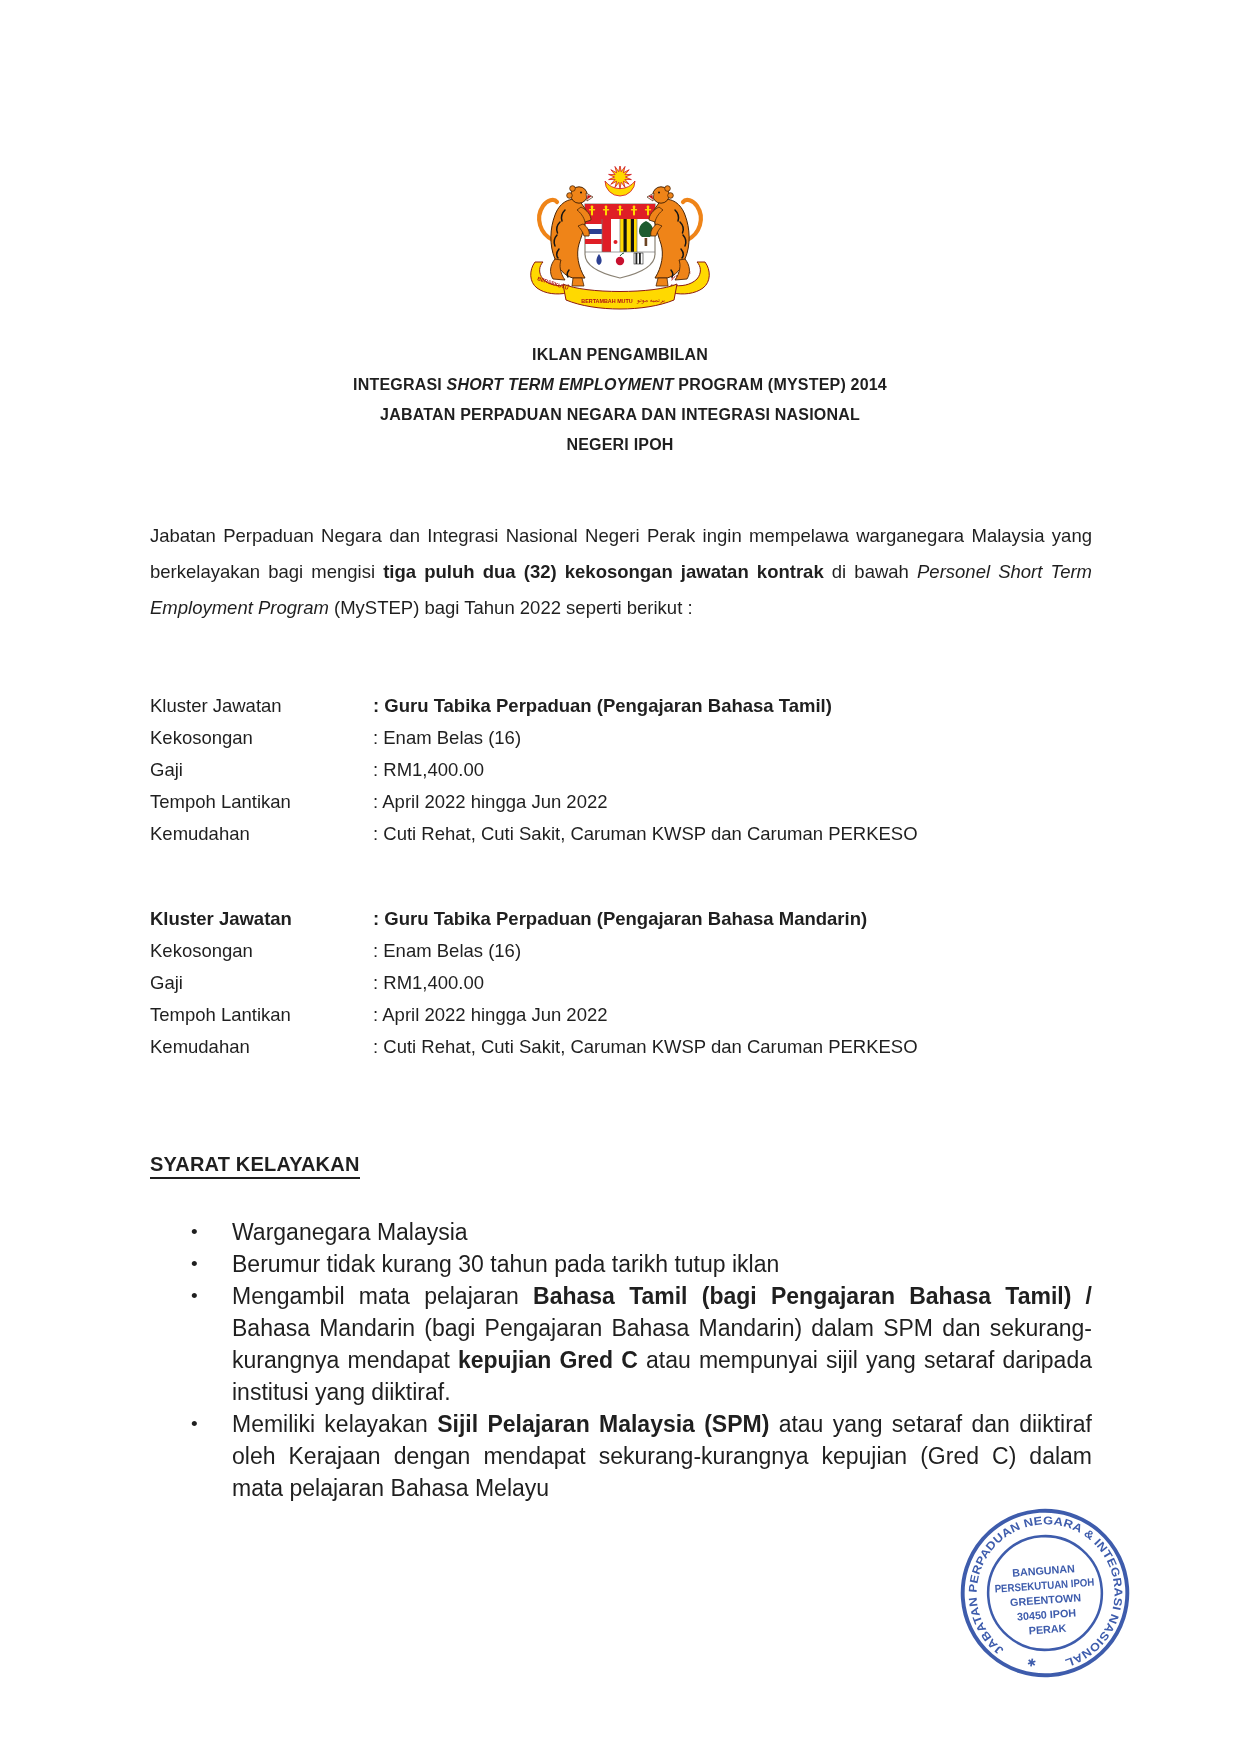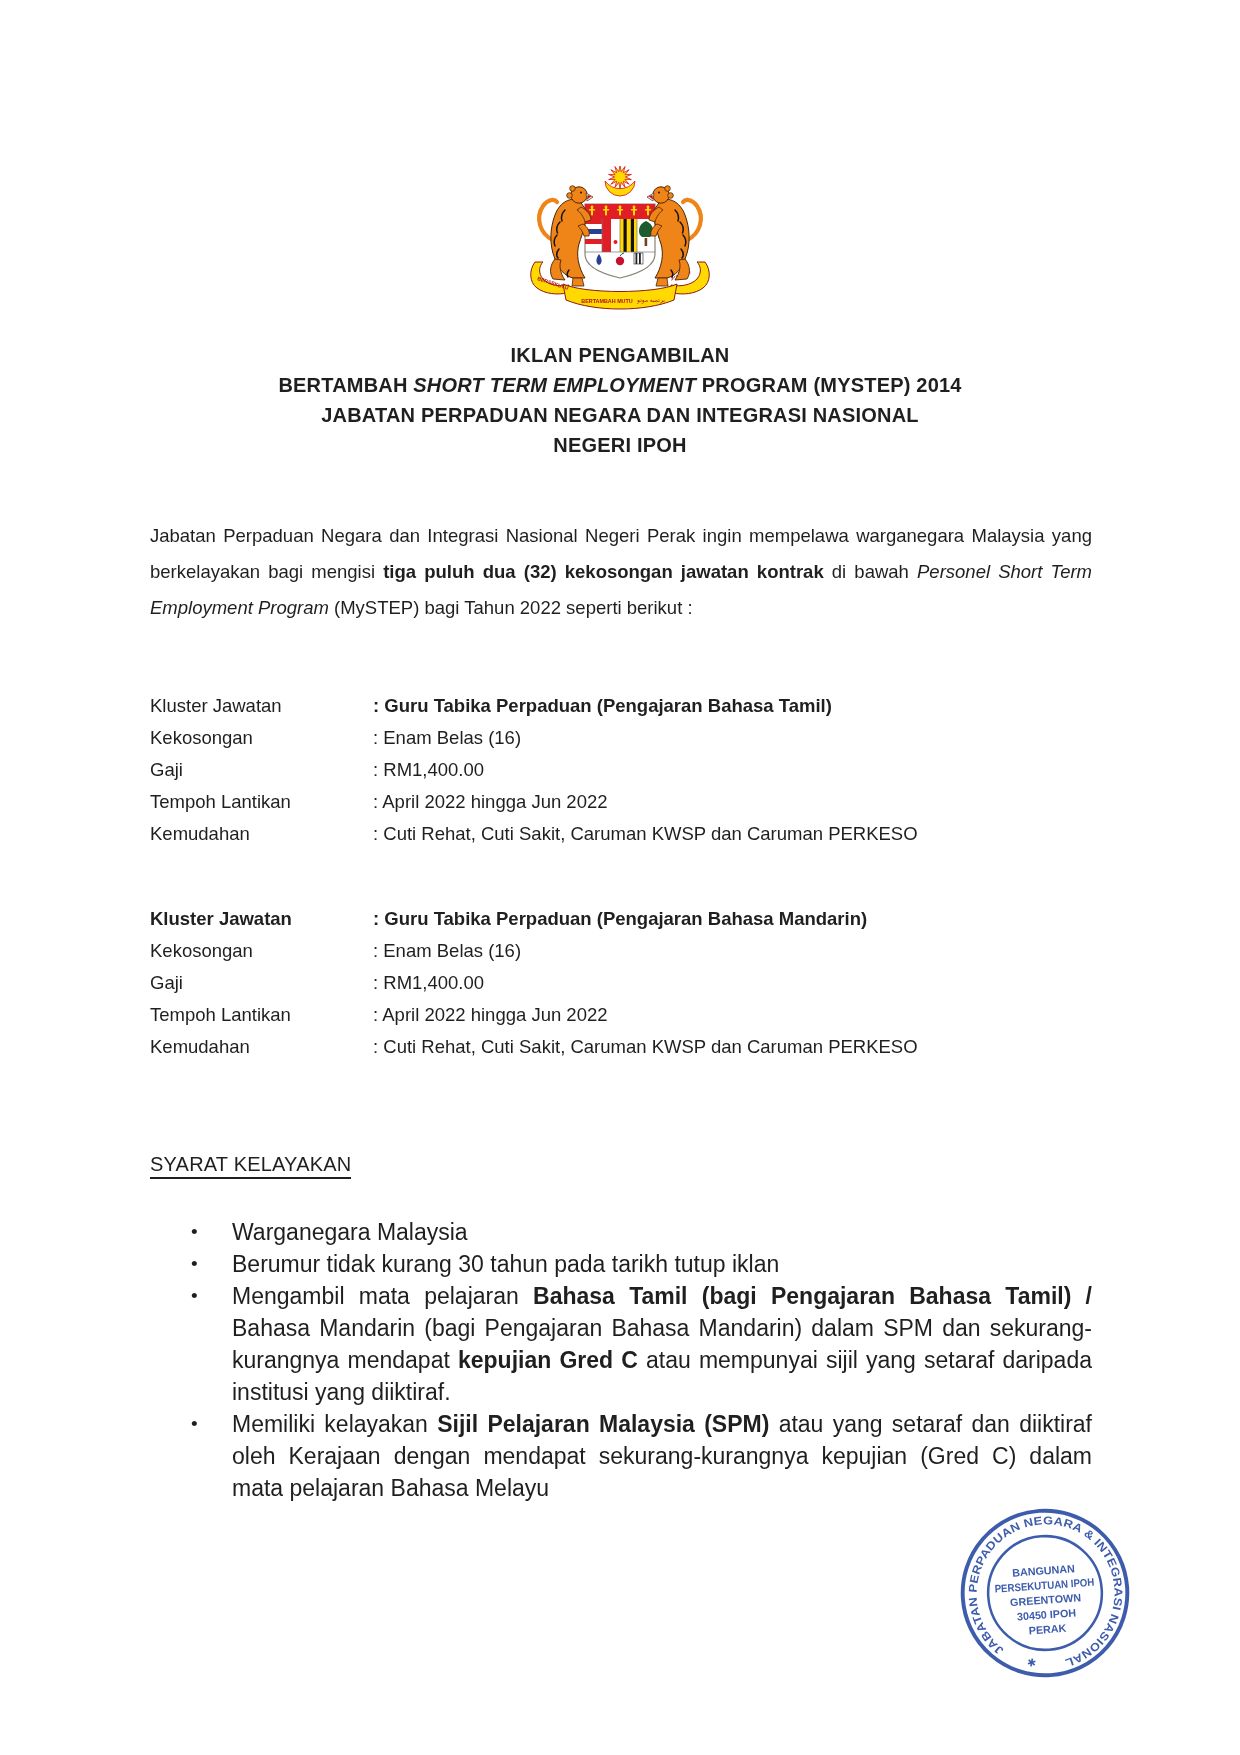--- a/index.html
+++ b/index.html
@@ -5,34 +5,34 @@
   html,body { margin:0; padding:0; background:#ffffff; }
   .page {
     position:relative; width:1240px; height:1755px; background:#ffffff;
     font-family:"Liberation Sans", sans-serif; color:#1f1f1f; overflow:hidden;
   }
   .b { font-weight:bold; }
   .i { font-style:italic; }
   .crest { width:190px; margin:166px auto 0; }
   .title {
     margin-top:22px; text-align:center; font-weight:bold;
-    font-size:20px; line-height:30px; letter-spacing:0.2px;
+    font-size:16px; line-height:30px; letter-spacing:0.2px;
   }
   .intro {
     margin:58px 0 0 150px; width:942px;
     font-size:18.5px; line-height:36px; text-align:justify;
   }
   .job { margin-left:150px; font-size:18.5px; line-height:32px; }
   .job-1 { margin-top:64px; }
   .job-2 { margin-top:53px; }
   .row { display:flex; }
   .row .lbl { width:223px; flex:0 0 223px; }
   .row .val { flex:1; }
   .req-heading {
-    margin:90px 0 0 150px; font-size:20px; font-weight:normal; letter-spacing:0.2px;
+    margin:90px 0 0 150px; font-size:20px; font-weight:bold; letter-spacing:0.2px;
   }
   .req-heading .hu { border-bottom:2.5px solid #1f1f1f; padding-bottom:2px; }
   ul.req-list {
     list-style:none; margin:40px 0 0 150px; padding:0; width:942px;
     font-size:23px; line-height:32px; text-align:justify;
   }
   ul.req-list li { position:relative; padding-left:82px; }
   ul.req-list li::before {
     content:"\2022"; position:absolute; left:41px; top:0; font-size:19px;
   }
@@ -138,21 +138,21 @@
         <path d="M 80,15 A 15 15 0 1 0 110,15 A 18.5 18.5 0 0 1 80,15 Z" fill="#ffd900" stroke="#cf1020" stroke-width="0.8"></path>
         <g transform="translate(95,11) scale(0.78)">
           <polygon points="0,-15 1.56,-6.82 6.51,-13.51 4.36,-5.47 11.73,-9.35 6.31,-3.04 14.62,-3.34 7,0 14.62,3.34 6.31,3.04 11.73,9.35 4.36,5.47 6.51,13.51 1.56,6.82 0,15 -1.56,6.82 -6.51,13.51 -4.36,5.47 -11.73,9.35 -6.31,3.04 -14.62,3.34 -7,0 -14.62,-3.34 -6.31,-3.04 -11.73,-9.35 -4.36,-5.47 -6.51,-13.51 -1.56,-6.82" fill="#ffd900" stroke="#cf1020" stroke-width="1"></polygon>
         </g>
       </g>
     </svg>
   </div>
 
   <div class="title">
     <div>IKLAN PENGAMBILAN</div>
-    <div><span>BERTAMBAH </span><span class="i">SHORT TERM EMPLOYMENT</span><span> PROGRAM (MYSTEP) 2014</span></div>
+    <div><span>INTEGRASI </span><span class="i">SHORT TERM EMPLOYMENT</span><span> PROGRAM (MYSTEP) 2014</span></div>
     <div>JABATAN PERPADUAN NEGARA DAN INTEGRASI NASIONAL</div>
     <div>NEGERI IPOH</div>
   </div>
 
   <p class="intro"><span>Jabatan Perpaduan Negara dan Integrasi Nasional Negeri Perak ingin mempelawa warganegara Malaysia yang berkelayakan bagi mengisi </span><span class="b">tiga puluh dua (32) kekosongan jawatan kontrak</span><span> di bawah </span><span class="i">Personel Short Term Employment Program</span><span> (MySTEP) bagi Tahun 2022 seperti berikut :</span></p>
 
   <div class="job job-1">
     <div class="row">
         <div class="lbl">Kluster Jawatan</div>
         <div class="val b">: Guru Tabika Perpaduan (Pengajaran Bahasa Tamil)</div>

